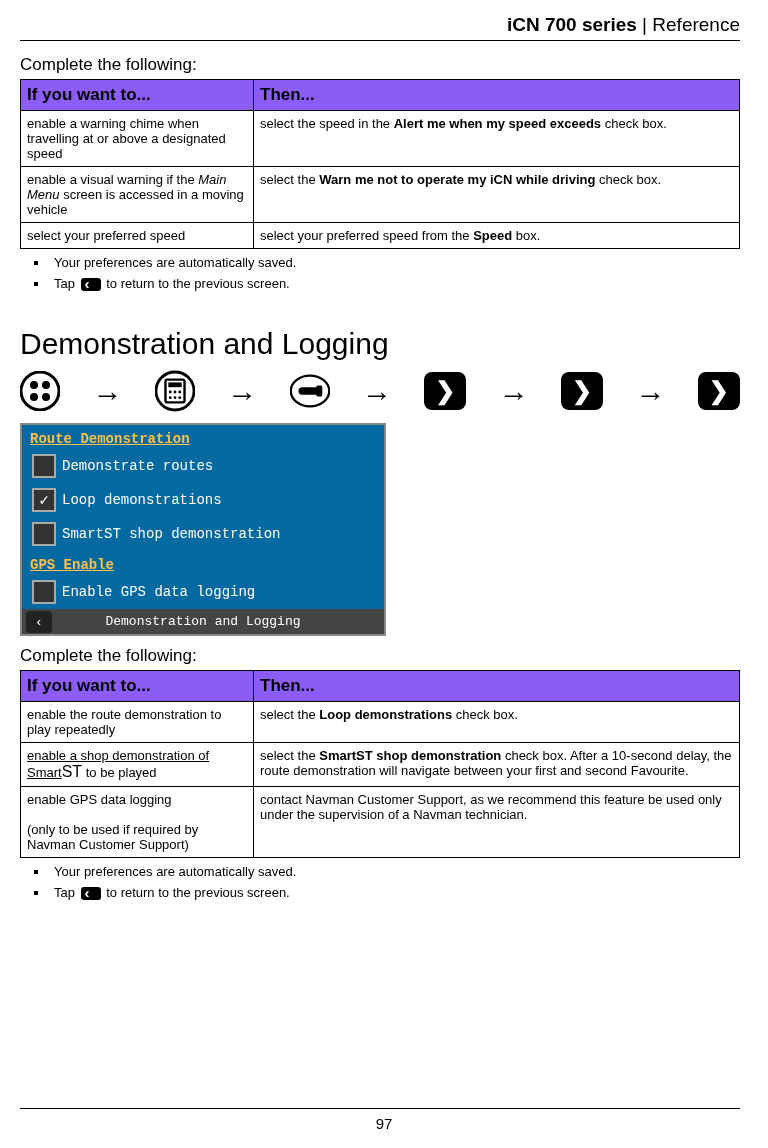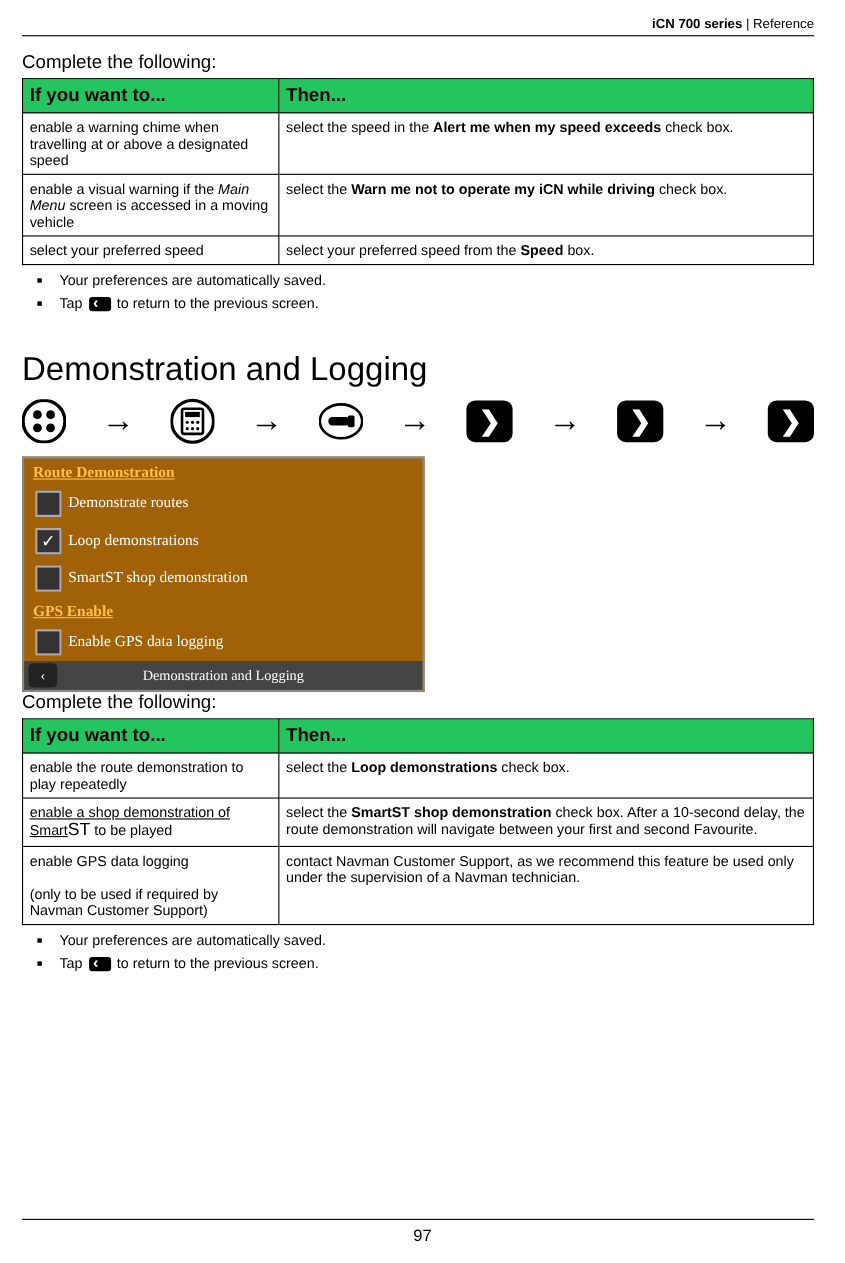--- a/index.html
+++ b/index.html
@@ -1,36 +1,36 @@
 <!DOCTYPE html>
 <html><head>
 <meta charset="utf-8">
 <style>
 body{margin:0;font-family:Arial,Helvetica,sans-serif;font-size:13px;color:#000;background:#fff}
 .page{width:768px;height:1148px;position:relative;box-sizing:border-box;padding:10px 28px 0 20px}
 .hdr-row{display:flex;justify-content:flex-end;padding:4px 0 2px}
-.hdr{font-size:12px}
+.hdr{font-size:19px}
 .hdr .bold{font-weight:bold}
 .hr{border:0;border-top:1px solid #000;margin:2px 0 14px}
 .intro{font-size:17px;margin:0 0 4px}
 table.tbl{border-collapse:collapse;width:100%;margin:2px 0 6px}
 table.tbl th,table.tbl td{border:1px solid #000;padding:5px 6px;vertical-align:top;text-align:left;font-size:13px}
-table.tbl th{background:#22c55e;font-weight:bold;font-size:17px}
+table.tbl th{background:#8b5cf6;font-weight:bold;font-size:17px}
 table.tbl td.col1{width:220px}
 .bullets{margin:4px 0 0 14px;padding:0}
 .bullets li{list-style:none;margin:6px 0;font-size:13px}
 .bullets li .sq{display:inline-block;width:4px;height:4px;background:#000;margin:0 16px 2px 0;vertical-align:middle}
 .back-icon{display:inline-block;width:20px;height:13px;background:#000;border-radius:3px;vertical-align:middle;position:relative;margin:0 2px}
 .back-icon:before{content:"‹";color:#fff;position:absolute;left:4px;top:-3px;font-size:15px;font-weight:bold}
 h1{font-family:Verdana,Arial,sans-serif;font-weight:normal;font-size:30px;margin:36px 0 10px}
 .nav-path{display:flex;align-items:center;justify-content:space-between;margin:2px 0 12px}
 .nav-path .ic{width:40px;height:40px;display:flex;align-items:center;justify-content:center}
 .nav-path .arr{font-size:30px;font-weight:bold}
 .chev{width:42px;height:38px;background:#000;border-radius:8px;display:flex;align-items:center;justify-content:center;color:#fff;font-size:24px;font-weight:bold}
-.scr{width:362px;border:2px solid #888;background:#a16207;color:#fff;font-family:Liberation Serif, serif;font-size:14px;}
+.scr{width:362px;border:2px solid #888;background:#0369a1;color:#fff;font-family:Liberation Mono, monospace;font-size:14px;margin-bottom:10px}
 .scr .sec{color:#ffc04a;font-weight:bold;padding:6px 8px 2px;text-decoration:underline}
 .scr .row{display:flex;align-items:center;padding:5px 8px 5px 36px}
 .scr .cb{width:20px;height:20px;border:2px solid #aaa;background:#333;margin-left:-26px;margin-right:6px;display:flex;align-items:center;justify-content:center;color:#fff;font-size:16px}
 .scr .ft{background:#444;text-align:center;padding:5px;color:#fff;font-size:13px;position:relative}
 .scr .ft .bk{position:absolute;left:4px;top:2px;width:26px;height:22px;background:#222;border-radius:4px;color:#fff;display:flex;align-items:center;justify-content:center}
 .smst{font-family:Arial,sans-serif;font-weight:normal}
 .ftr{position:absolute;bottom:16px;left:0;right:0;text-align:center;font-size:15px}
 .ftr-line{border:0;border-top:1px solid #000;margin:0 28px 6px 20px}
 svg{display:block}
 </style>

